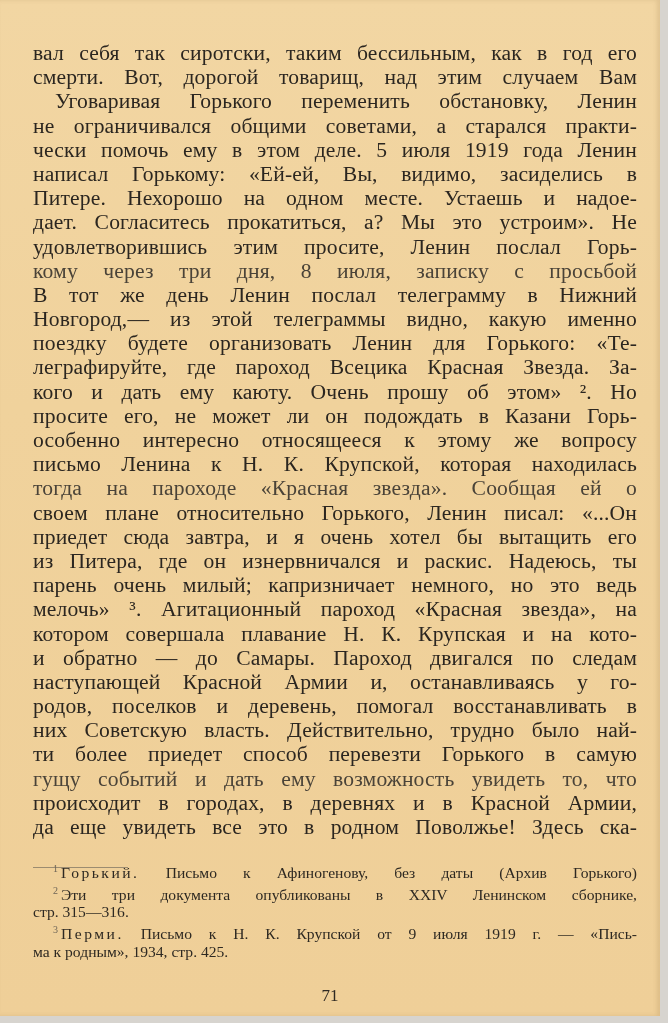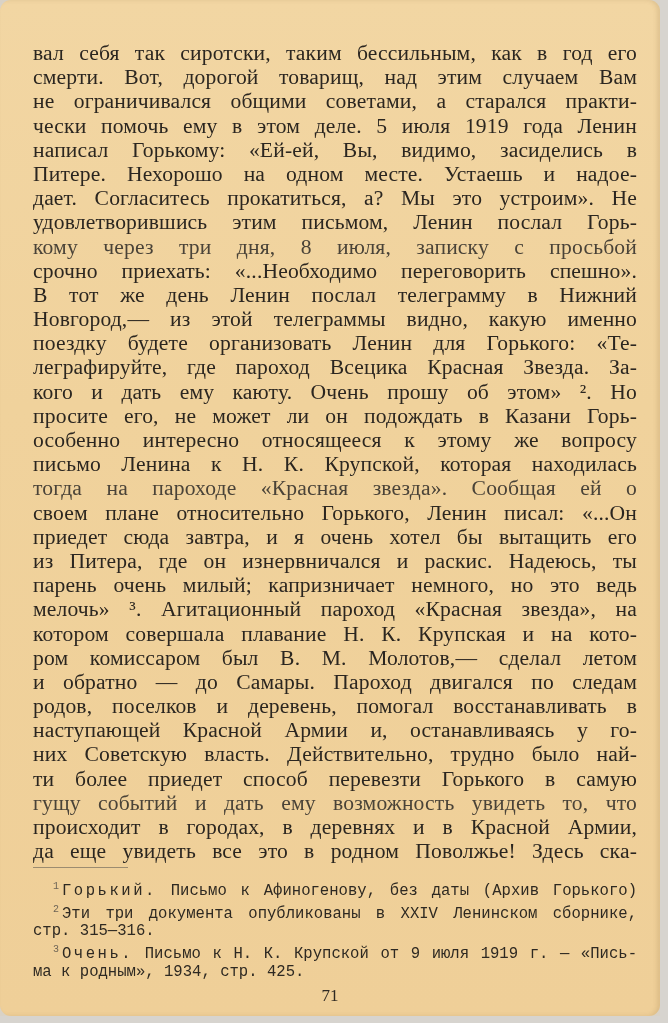--- a/index.html
+++ b/index.html
@@ -14,21 +14,20 @@
       overflow: hidden;
     }
     .page {
       position: absolute;
       left: 0;
       top: 0;
       width: 660px;
       height: 1016px;
       background: linear-gradient(180deg, #f2d6a3 0%, #f0d29c 40%, #efcf98 100%);
       box-shadow: inset -3px 0 4px rgba(120,90,40,0.15);
-      border-radius: 11px;
     }
     .page-right-edge {
       position: absolute;
       right: 0;
       top: 0;
       width: 8px;
       height: 1023px;
       background: #d7d4cf;
     }
     .page-bottom-edge {
@@ -73,23 +72,23 @@
       position: absolute;
       left: 33px;
       top: 867px;
       width: 95px;
       height: 1px;
       background: #9c8c70;
     }
     .footnotes {
       position: absolute;
       left: 33px;
-      top: 878px;
+      top: 860px;
       width: 604px;
-      font-family: Liberation Mono, monospace;
+      font-family: Liberation Serif, serif;
       font-size: 15.6px;
       line-height: 17.5px;
       color: #2e2922;
     }
     .fn-line {
       display: block;
       white-space: nowrap;
       width: 604px;
       text-align: justify;
       text-align-last: justify;
@@ -122,66 +121,65 @@
     }
   </style>
 </head>
 <body>
 
 <div class="page">
 
   <div class="text-block">
     <span class="line">вал себя так сиротски, таким бессильным, как в год его</span>
     <span class="line">смерти. Вот, дорогой товарищ, над этим случаем Вам</span>
+    <span class="line indent">Уговаривая Горького переменить обстановку, Ленин</span>
     <span class="line">не ограничивался общими советами, а старался практи-</span>
     <span class="line">чески помочь ему в этом деле. 5 июля 1919 года Ленин</span>
     <span class="line">написал Горькому: «Ей-ей, Вы, видимо, засиделись в</span>
     <span class="line">Питере. Нехорошо на одном месте. Устаешь и надое-</span>
     <span class="line">дает. Согласитесь прокатиться, а? Мы это устроим». Не</span>
-    <span class="line">удовлетворившись этим письмом, Ленин послал Горь-</span>
+    <span class="line">удовлетворившись этим просите, Ленин послал Горь-</span>
     <span class="line faint">кому через три дня, 8 июля, записку с просьбой</span>
-    <span class="line">срочно приехать: «...Необходимо переговорить спешно».</span>
     <span class="line">В тот же день Ленин послал телеграмму в Нижний</span>
     <span class="line">Новгород,— из этой телеграммы видно, какую именно</span>
     <span class="line">поездку будете организовать Ленин для Горького: «Те-</span>
     <span class="line">леграфируйте, где пароход Всецика Красная Звезда. За-</span>
     <span class="line">кого и дать ему каюту. Очень прошу об этом» ². Но</span>
     <span class="line">просите его, не может ли он подождать в Казани Горь-</span>
     <span class="line">особенно интересно относящееся к этому же вопросу</span>
     <span class="line">письмо Ленина к Н. К. Крупской, которая находилась</span>
     <span class="line faint">тогда на пароходе «Красная звезда». Сообщая ей о</span>
     <span class="line">своем плане относительно Горького, Ленин писал: «...Он</span>
     <span class="line">приедет сюда завтра, и я очень хотел бы вытащить его</span>
     <span class="line">из Питера, где он изнервничался и раскис. Надеюсь, ты</span>
     <span class="line">парень очень милый; капризничает немного, но это ведь</span>
     <span class="line">мелочь» ³. Агитационный пароход «Красная звезда», на</span>
     <span class="line">котором совершала плавание Н. К. Крупская и на кото-</span>
-    <span class="line">ром комиссаром был В. М. Молотов,— сделал летом</span>
     <span class="line">и обратно — до Самары. Пароход двигался по следам</span>
+    <span class="line">наступающей Красной Армии и, останавливаясь у го-</span>
     <span class="line">родов, поселков и деревень, помогал восстанавливать в</span>
-    <span class="line">наступающей Красной Армии и, останавливаясь у го-</span>
     <span class="line">них Советскую власть. Действительно, трудно было най-</span>
     <span class="line">ти более приедет способ перевезти Горького в самую</span>
     <span class="line faint">гущу событий и дать ему возможность увидеть то, что</span>
     <span class="line">происходит в городах, в деревнях и в Красной Армии,</span>
     <span class="line">да еще увидеть все это в родном Поволжье! Здесь ска-</span>
   </div>
 
   <div class="footnote-divider"></div>
 
   <div class="footnotes">
     <div>
       <span class="fn-line first"><span class="fn-mark">1</span><span class="spaced">Горький.</span> <span>Письмо к Афиногенову, без даты (Архив Горького)</span></span>
     </div>
     <div>
       <span class="fn-line first"><span class="fn-mark">2</span><span>Эти три документа опубликованы в XXIV Ленинском сборнике,</span></span>
       <span class="fn-line cont">стр. 315—316.</span>
     </div>
     <div>
-      <span class="fn-line first"><span class="fn-mark">3</span><span class="spaced">Очень.</span> <span>Письмо к Н. К. Крупской от 9 июля 1919 г. — «Пись-</span></span>
+      <span class="fn-line first"><span class="fn-mark">3</span><span class="spaced">Перми.</span> <span>Письмо к Н. К. Крупской от 9 июля 1919 г. — «Пись-</span></span>
       <span class="fn-line cont">ма к родным», 1934, стр. 425.</span>
     </div>
   </div>
 
   <div class="page-number">71</div>
 </div>
 
 <div class="page-right-edge"></div>
 <div class="page-bottom-edge"></div>
 

